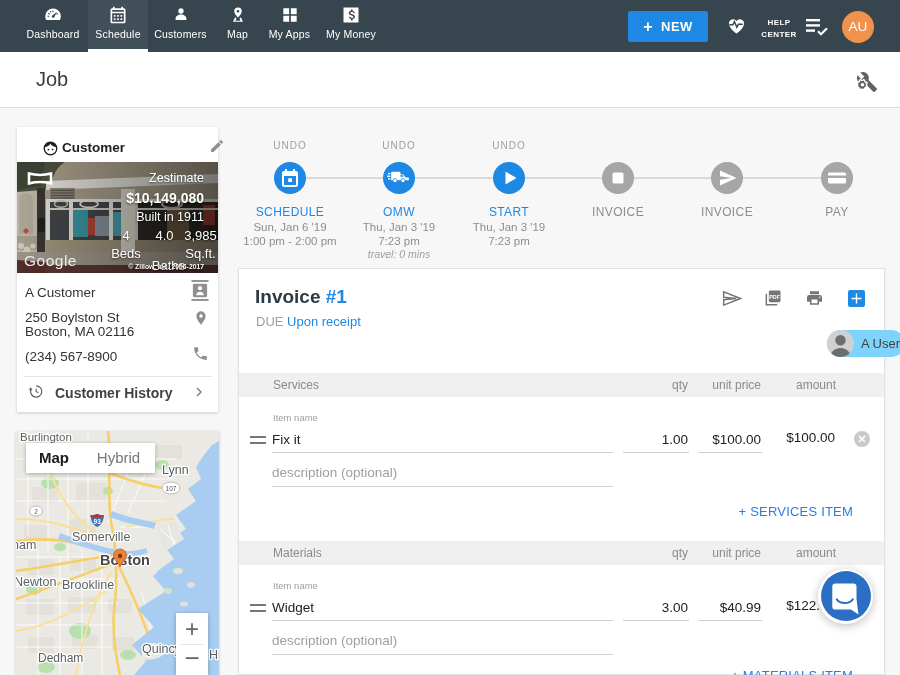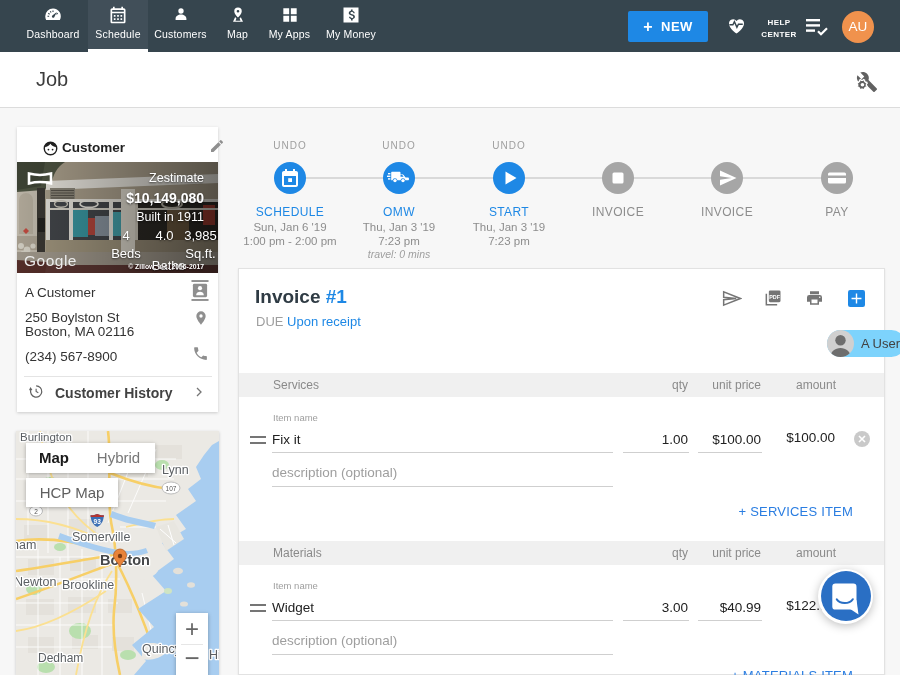--- a/index.html
+++ b/index.html
@@ -376,21 +376,20 @@
     <g transform="translate(104,136)">
       <path d="M0 0 C-2 -5 -6.5 -7.5 -6.5 -11.5 A6.5 6.5 0 0 1 6.5 -11.5 C6.5 -7.5 2 -5 0 0 Z" fill="#e8833a" stroke="#b55f22" stroke-width="0.8"></path>
       <circle cx="0" cy="-11" r="2.2" fill="#7a3a12"></circle>
     </g>
   </svg>
   
   <div style="position:absolute;left:10px;top:12px;width:129px;height:30px;background:#fff;box-shadow:0 1px 4px rgba(0,0,0,.3);font-size:15px;">
     <div style="position:absolute;left:0;top:0;width:56px;height:30px;line-height:30px;text-align:center;color:#1a1a1a;font-weight:bold;">Map</div>
     <div style="position:absolute;left:56px;top:0;width:73px;height:22px;line-height:30px;text-align:center;color:#777;">Hybrid</div>
   </div>
-  <div style="position:absolute;left:10px;top:47px;width:92px;height:29px;background:#fff;box-shadow:0 1px 4px rgba(0,0,0,.3);font-size:15px;line-height:29px;text-align:center;color:#5f5f5f;">HCP Map</div>
   
   <div style="position:absolute;left:160px;top:182px;width:32px;height:70px;background:#fff;box-shadow:0 1px 4px rgba(0,0,0,.3);">
     <div style="position:absolute;left:0;top:0;width:32px;height:31px;text-align:center;line-height:31px;font-size:24px;color:#666;">+</div>
     <div style="position:absolute;left:5px;top:31px;width:22px;height:1px;background:#e6e6e6;"></div>
     <div style="position:absolute;left:0;top:31px;width:32px;height:31px;text-align:center;line-height:28px;font-size:26px;color:#666;">−</div>
   </div>
 </div>
 
 <div class="tl-line" style="left:290px;width:547px;"></div>
 <div class="undo" style="left:290px;">UNDO</div>

